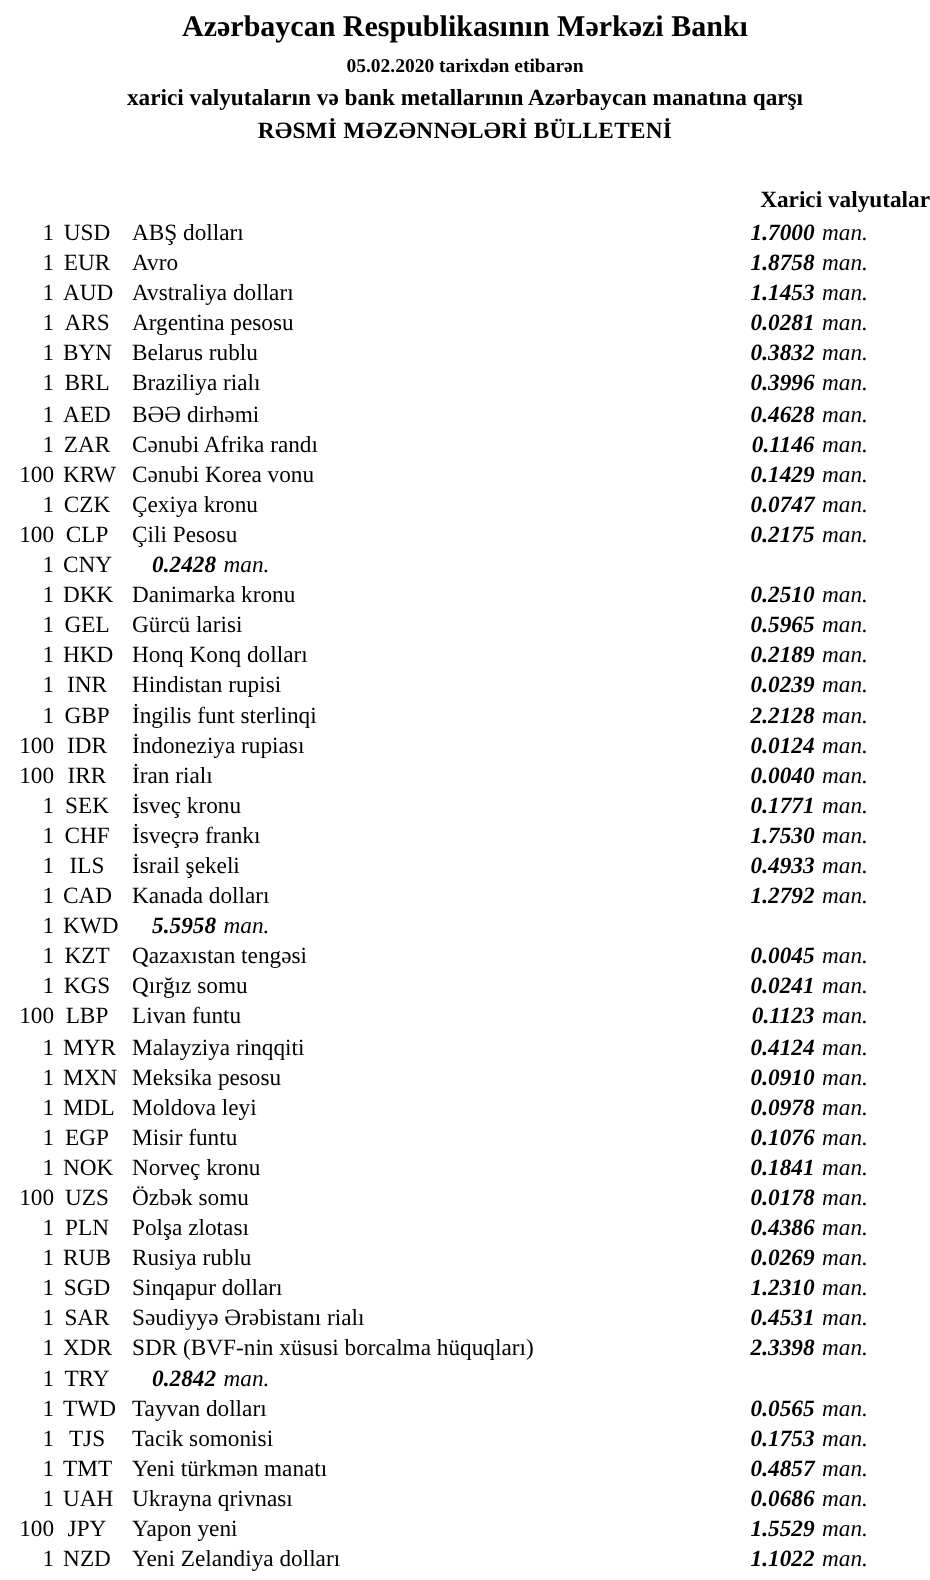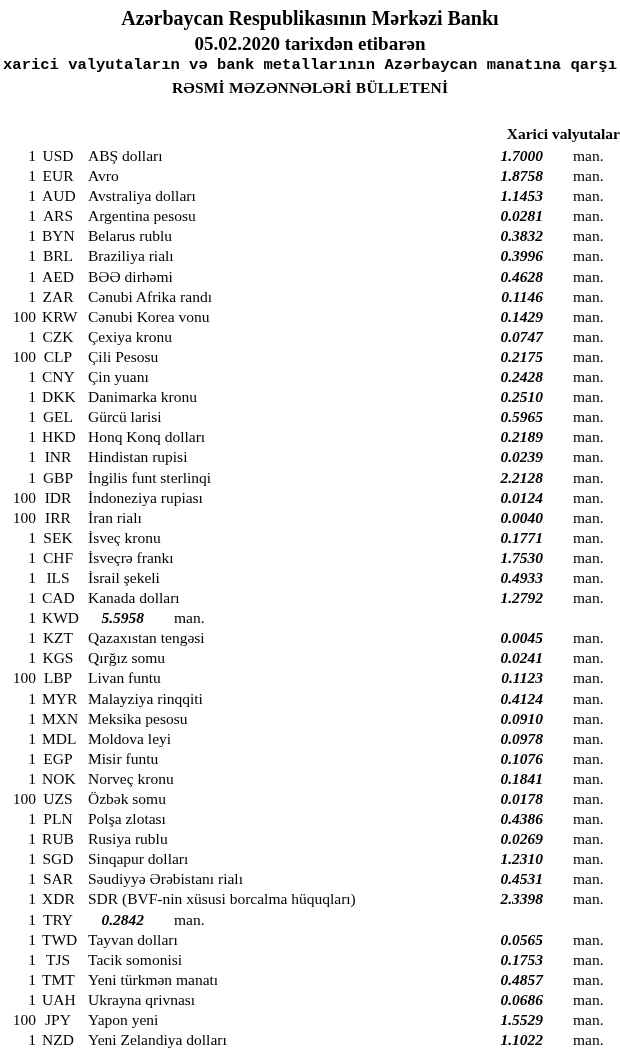--- a/index.html
+++ b/index.html
@@ -5,31 +5,31 @@
   html, body { margin: 0; padding: 0; }
   body {
     width: 620px; height: 1053px;
     background: #ffffff; color: #000000;
     font-family: "Liberation Serif", serif;
     overflow: hidden;
   }
   .page { position: relative; width: 620px; height: 931px; }
   .hdr { text-align: center; }
   .title    { padding-top: 8px; font-size: 20px;   font-weight: 700; line-height: 21px; }
-  .date     { margin-top: 6px;  font-size: 19px; font-weight: 700; line-height: 17px; }
-  .subtitle { margin-top: 5px;  font-size: 15.5px; font-weight: 700; line-height: 17px; font-family: Liberation Mono, monospace; }
+  .date     { margin-top: 6px;  font-size: 13px; font-weight: 700; line-height: 17px; }
+  .subtitle { margin-top: 5px;  font-size: 15.5px; font-weight: 700; line-height: 17px; }
   .bulletin { margin-top: 5px;  font-size: 15.5px; font-weight: 700; line-height: 17px; letter-spacing: 0.2px; }
   .section-title { margin-top: 29px; text-align: right; font-size: 15.5px; font-weight: 700; line-height: 17px; }
   .table { margin-top: 4px; }
   .row  { display: flex; height: 20.1px; line-height: 20.1px; font-size: 15.5px; }
   .qty  { flex: none; width: 36px; text-align: right; }
   .code { flex: none; width: 32px; margin-left: 6px; text-align: center; }
   .name { flex: 1; margin-left: 14px; white-space: nowrap; overflow: hidden; }
   .rate { flex: none; width: 70px; text-align: right; font-weight: 700; font-style: italic; }
-  .unit { flex: none; width: 77px; padding-left: 30px; box-sizing: border-box; }
+  .unit { flex: none; width: 77px; padding-left: 5px; box-sizing: border-box; font-style: italic; }
 </style>
 </head>
 <body>
 
 <div class="page">
   <div class="hdr">
     <div class="title">Azərbaycan Respublikasının Mərkəzi Bankı</div>
     <div class="date">05.02.2020 tarixdən etibarən</div>
     <div class="subtitle">xarici valyutaların və bank metallarının Azərbaycan manatına qarşı</div>
     <div class="bulletin">RƏSMİ MƏZƏNNƏLƏRİ BÜLLETENİ</div>
@@ -109,21 +109,20 @@
       <div class="row">
         <span class="qty">100</span>
         <span class="code">CLP</span>
         <span class="name">Çili Pesosu</span>
         <span class="rate">0.2175</span>
         <span class="unit">man.</span>
       </div>
       <div class="row">
         <span class="qty">1</span>
         <span class="code">CNY</span>
-        <span class="name">Çin yuanı</span>
         <span class="rate">0.2428</span>
         <span class="unit">man.</span>
       </div>
       <div class="row">
         <span class="qty">1</span>
         <span class="code">DKK</span>
         <span class="name">Danimarka kronu</span>
         <span class="rate">0.2510</span>
         <span class="unit">man.</span>
       </div>

